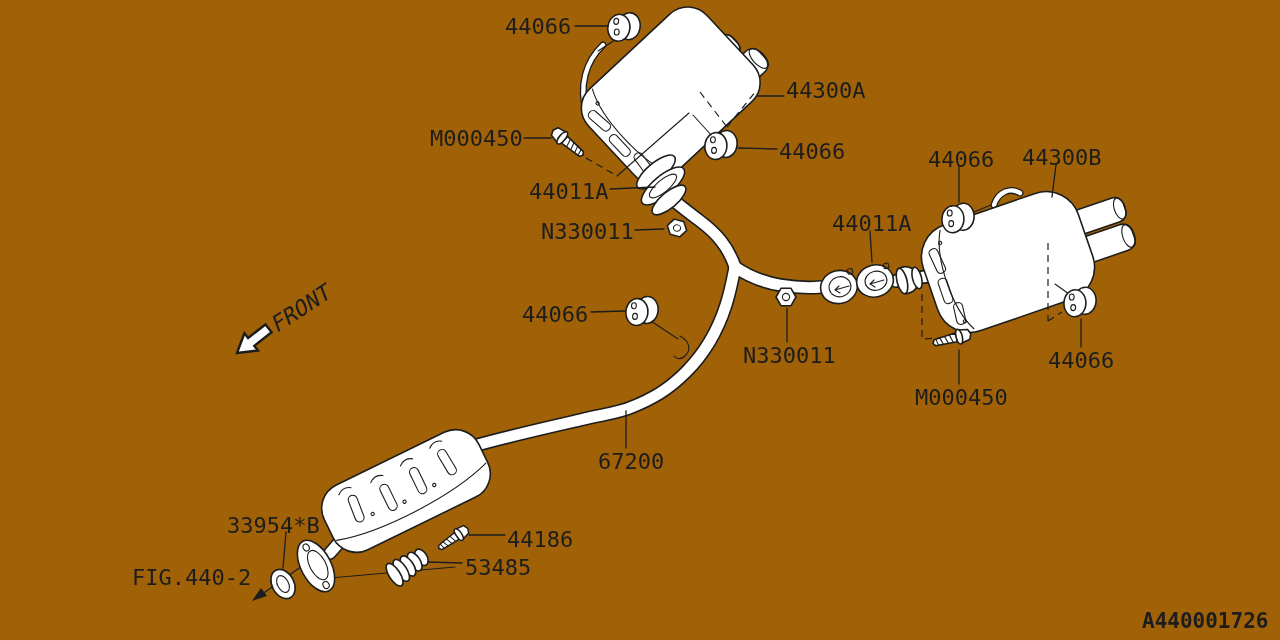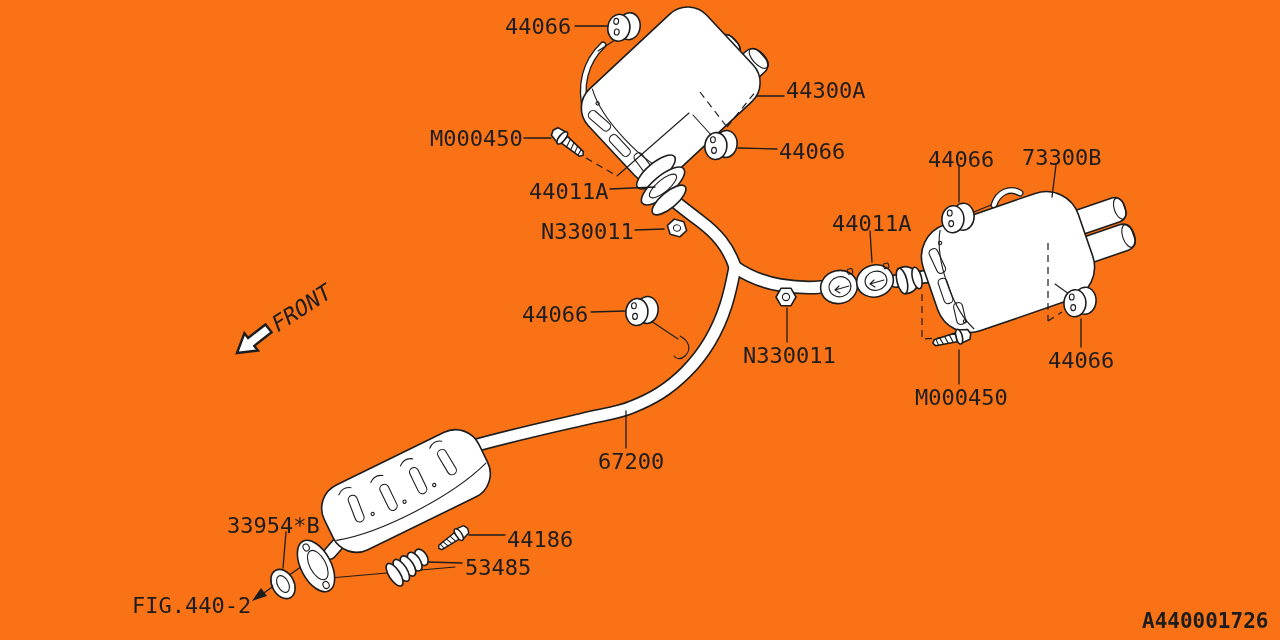--- a/index.html
+++ b/index.html
@@ -1,16 +1,16 @@
 <!DOCTYPE html>
 <html><head>
 <meta charset="utf-8">
 <style>
   html,body{margin:0;padding:0;background:#ffffff;}
-  #stage{position:relative;width:1280px;height:640px;background:#f97316;overflow:hidden;
+  #stage{position:relative;width:1280px;height:640px;background:#a16207;overflow:hidden;
          font-family:"DejaVu Sans Mono",monospace;}
   #art{position:absolute;left:0;top:0;}
   .lbl{position:absolute;font:22px/1.05 "DejaVu Sans Mono",monospace;color:#1d1d1d;
        white-space:nowrap;letter-spacing:0;}
   .lbl.small{font-size:21px;font-weight:bold;}
   #front-label{position:absolute;left:270px;top:316px;font:22px/1 "DejaVu Sans Mono",monospace;
        color:#1d1d1d;transform:rotate(-33deg) skewX(-12deg);transform-origin:0 0;}
   .part{stroke:#1d1d1d;stroke-width:1.6;fill:#ffffff;stroke-linejoin:round;}
   .thin{stroke:#1d1d1d;stroke-width:1.1;fill:none;stroke-linecap:round;}
   .lead{stroke:#1d1d1d;stroke-width:1.3;fill:none;stroke-linecap:round;}
@@ -232,25 +232,25 @@
 <div class="lbl" style="left:505px;top:15px">44066</div>
 <div class="lbl" style="left:430px;top:127px">M000450</div>
 <div class="lbl" style="left:529px;top:180px">44011A</div>
 <div class="lbl" style="left:541px;top:220px">N330011</div>
 <div class="lbl" style="left:786px;top:79px">44300A</div>
 <div class="lbl" style="left:779px;top:140px">44066</div>
 <div class="lbl" style="left:522px;top:303px">44066</div>
 <div class="lbl" style="left:743px;top:344px">N330011</div>
 <div class="lbl" style="left:832px;top:212px">44011A</div>
 <div class="lbl" style="left:928px;top:148px">44066</div>
-<div class="lbl" style="left:1022px;top:146px">73300B</div>
+<div class="lbl" style="left:1022px;top:146px">44300B</div>
 <div class="lbl" style="left:1048px;top:349px">44066</div>
 <div class="lbl" style="left:915px;top:386px">M000450</div>
 <div class="lbl" style="left:227px;top:514px">33954*B</div>
 <div class="lbl" style="left:507px;top:528px">44186</div>
 <div class="lbl" style="left:465px;top:556px">53485</div>
 <div class="lbl" style="left:598px;top:450px">67200</div>
 
-<div class="lbl" style="left:132px;top:594px">FIG.440-2</div>
+<div class="lbl" style="left:132px;top:566px">FIG.440-2</div>
 <div class="lbl small" style="left:1142px;top:610px">A440001726</div>
 <div id="front-label">FRONT</div>
 
 </div>
 
 </body></html>

